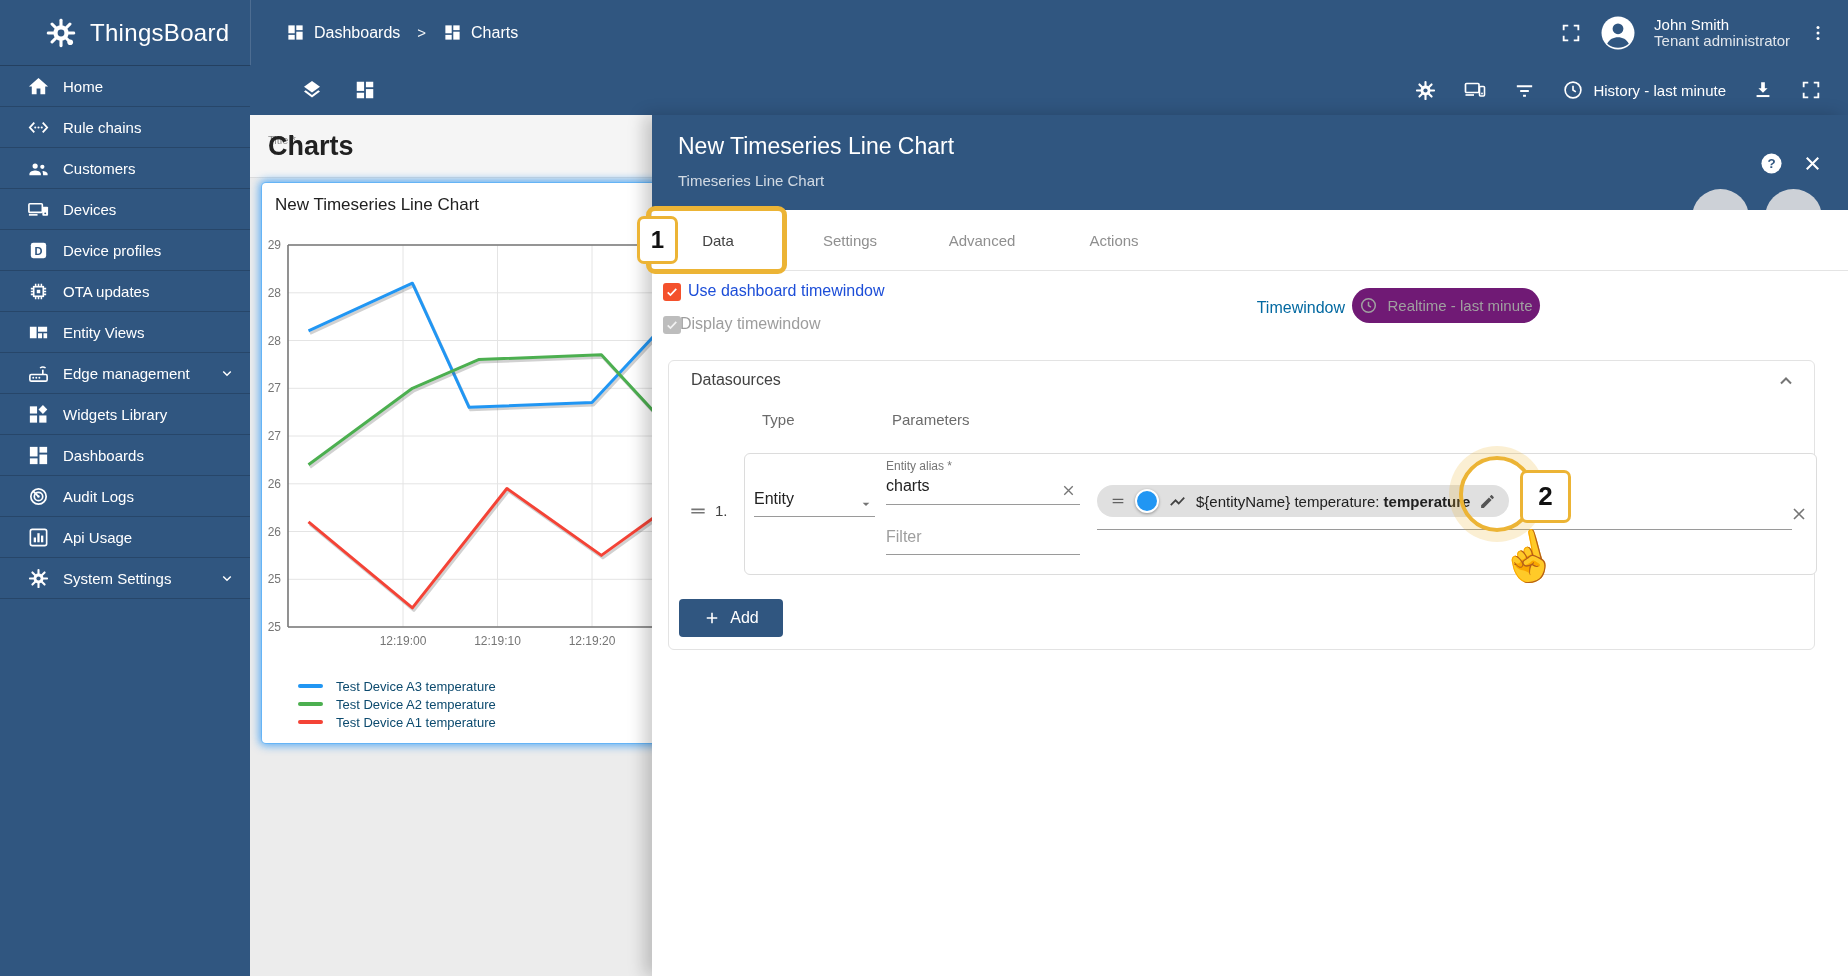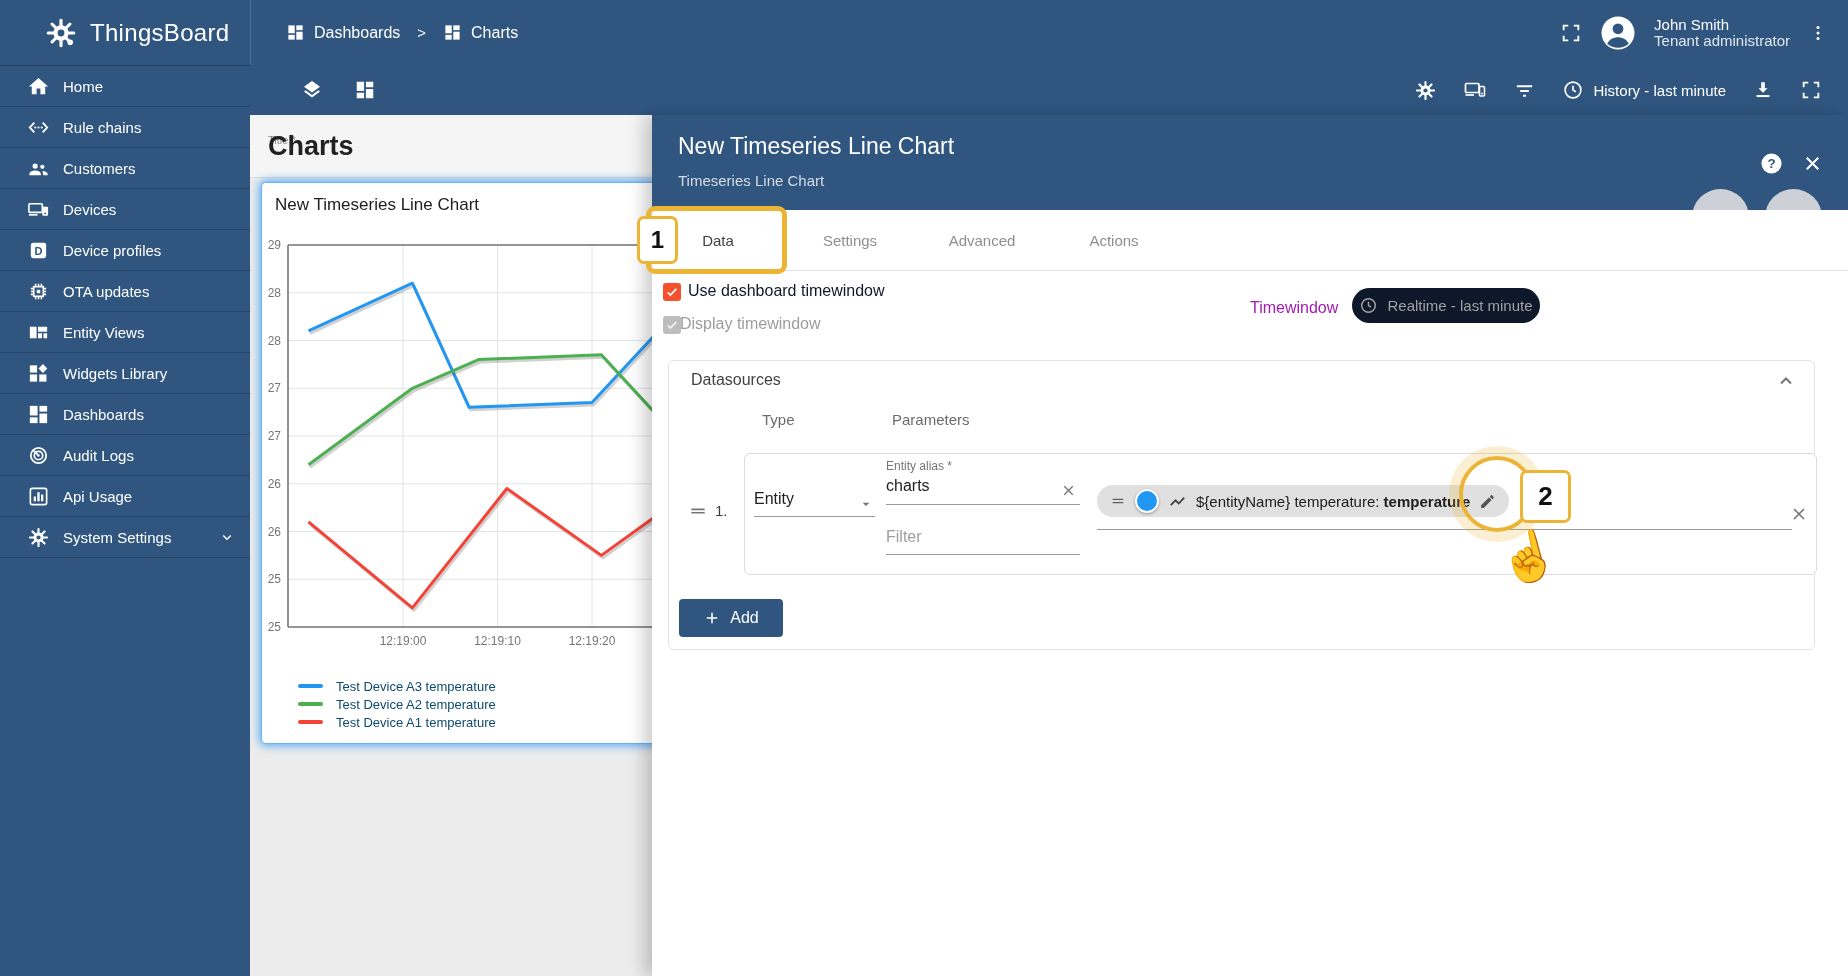--- a/index.html
+++ b/index.html
@@ -62,24 +62,24 @@
   .tabs{position:absolute;left:0;top:95px;width:1196px;height:60px;background:#fff;border-bottom:1px solid #e4e4e4;
         display:flex;}
   .tab{width:132px;height:60px;display:flex;align-items:center;justify-content:center;font-size:15px;
        color:#8f8f8f;cursor:pointer;}
   .tab.active{color:#424242;font-weight:500;}
   
   .cb{position:absolute;width:18px;height:18px;border-radius:3px;display:flex;align-items:center;
       justify-content:center;cursor:pointer;box-sizing:border-box;}
   .cb-on{background:var(--c-accent_checkbox,#f4512c);}
   .cb-disabled{background:#bdbdbd;}
-  .cb-label{position:absolute;font-size:16px;color:#0f172a;cursor:pointer;}
+  .cb-label{position:absolute;font-size:16px;color:#1d4ed8;cursor:pointer;}
   .cb-label.dim{color:#9d9d9d;}
-  .tw-label{position:absolute;left:598px;top:184px;width:95px;font-size:16px;color:#a21caf;}
-  .tw-btn{position:absolute;left:700px;top:173px;width:188px;height:35px;border-radius:17.5px;background:#0f172a;
+  .tw-label{position:absolute;left:598px;top:184px;width:95px;text-align:right;font-size:16px;color:#0369a1;}
+  .tw-btn{position:absolute;left:700px;top:173px;width:188px;height:35px;border-radius:17.5px;background:#701a75;
           display:flex;align-items:center;justify-content:center;gap:9px;color:#a0a0a0;font-size:15px;cursor:default;}
   
   .ds-card{position:absolute;left:16px;top:245px;width:1147px;height:290px;border:1px solid #e3e3e3;
            border-radius:6px;box-sizing:border-box;background:#fff;}
   .ds-heading{position:absolute;left:22px;top:10px;font-size:16px;color:#424242;}
   .ds-collapse{position:absolute;left:1105px;top:8px;cursor:pointer;}
   .ds-col{position:absolute;top:50px;font-size:15px;color:#6b6b6b;margin-left:8px;}
   .ds-drag{position:absolute;left:19px;top:140px;cursor:grab;}
   .ds-index{position:absolute;left:46px;top:141px;font-size:15px;color:#424242;}
   .ds-row{position:absolute;left:75px;top:92px;width:1073px;height:122px;border:1px solid #dcdcdc;
@@ -264,20 +264,38 @@
           <svg width="23" height="23" viewBox="0 0 24 24">
             <g fill="#fff">
               <rect x="3" y="6" width="7" height="12"></rect>
               <rect x="11.5" y="6" width="9.5" height="5.2"></rect>
               <rect x="11.5" y="12.8" width="4.2" height="5.2"></rect>
               <rect x="17.2" y="12.8" width="3.8" height="5.2"></rect>
             </g>
           </svg>
         </span>
       <span class="side-label">Entity Views</span>
+    </div>
+    <div class="side-item">
+      <span>
+          <svg width="23" height="23" viewBox="0 0 24 24">
+            <rect x="3" y="13" width="18" height="7" rx="1.5" stroke="#fff" stroke-width="1.7" fill="none"></rect>
+            <circle cx="6.5" cy="16.5" r="1" fill="#fff"></circle>
+            <circle cx="9.7" cy="16.5" r="1" fill="#fff"></circle>
+            <circle cx="12.9" cy="16.5" r="1" fill="#fff"></circle>
+            <path d="M16.5 13V8" stroke="#fff" stroke-width="1.7"></path>
+            <path d="M13.6 6.3a4.6 4.6 0 0 1 5.8 0" stroke="#fff" stroke-width="1.5" fill="none"></path>
+          </svg>
+        </span>
+      <span class="side-label">Edge management</span>
+      <span class="side-chev">
+          <svg width="18" height="18" viewBox="0 0 24 24">
+            <path d="M7 10l5 5 5-5" stroke="#fff" stroke-width="2" fill="none"></path>
+          </svg>
+        </span>
     </div>
     <div class="side-item">
       <span>
           <svg width="23" height="23" viewBox="0 0 24 24">
             <g fill="#fff">
               <rect x="3" y="3.5" width="7.5" height="7.5"></rect>
               <rect x="3" y="13" width="7.5" height="7.5"></rect>
               <rect x="12.8" y="13" width="7.5" height="7.5"></rect>
               <path d="M16.6 2.2 12 6.8l4.6 4.6 4.6-4.6z"></path>
             </g>

